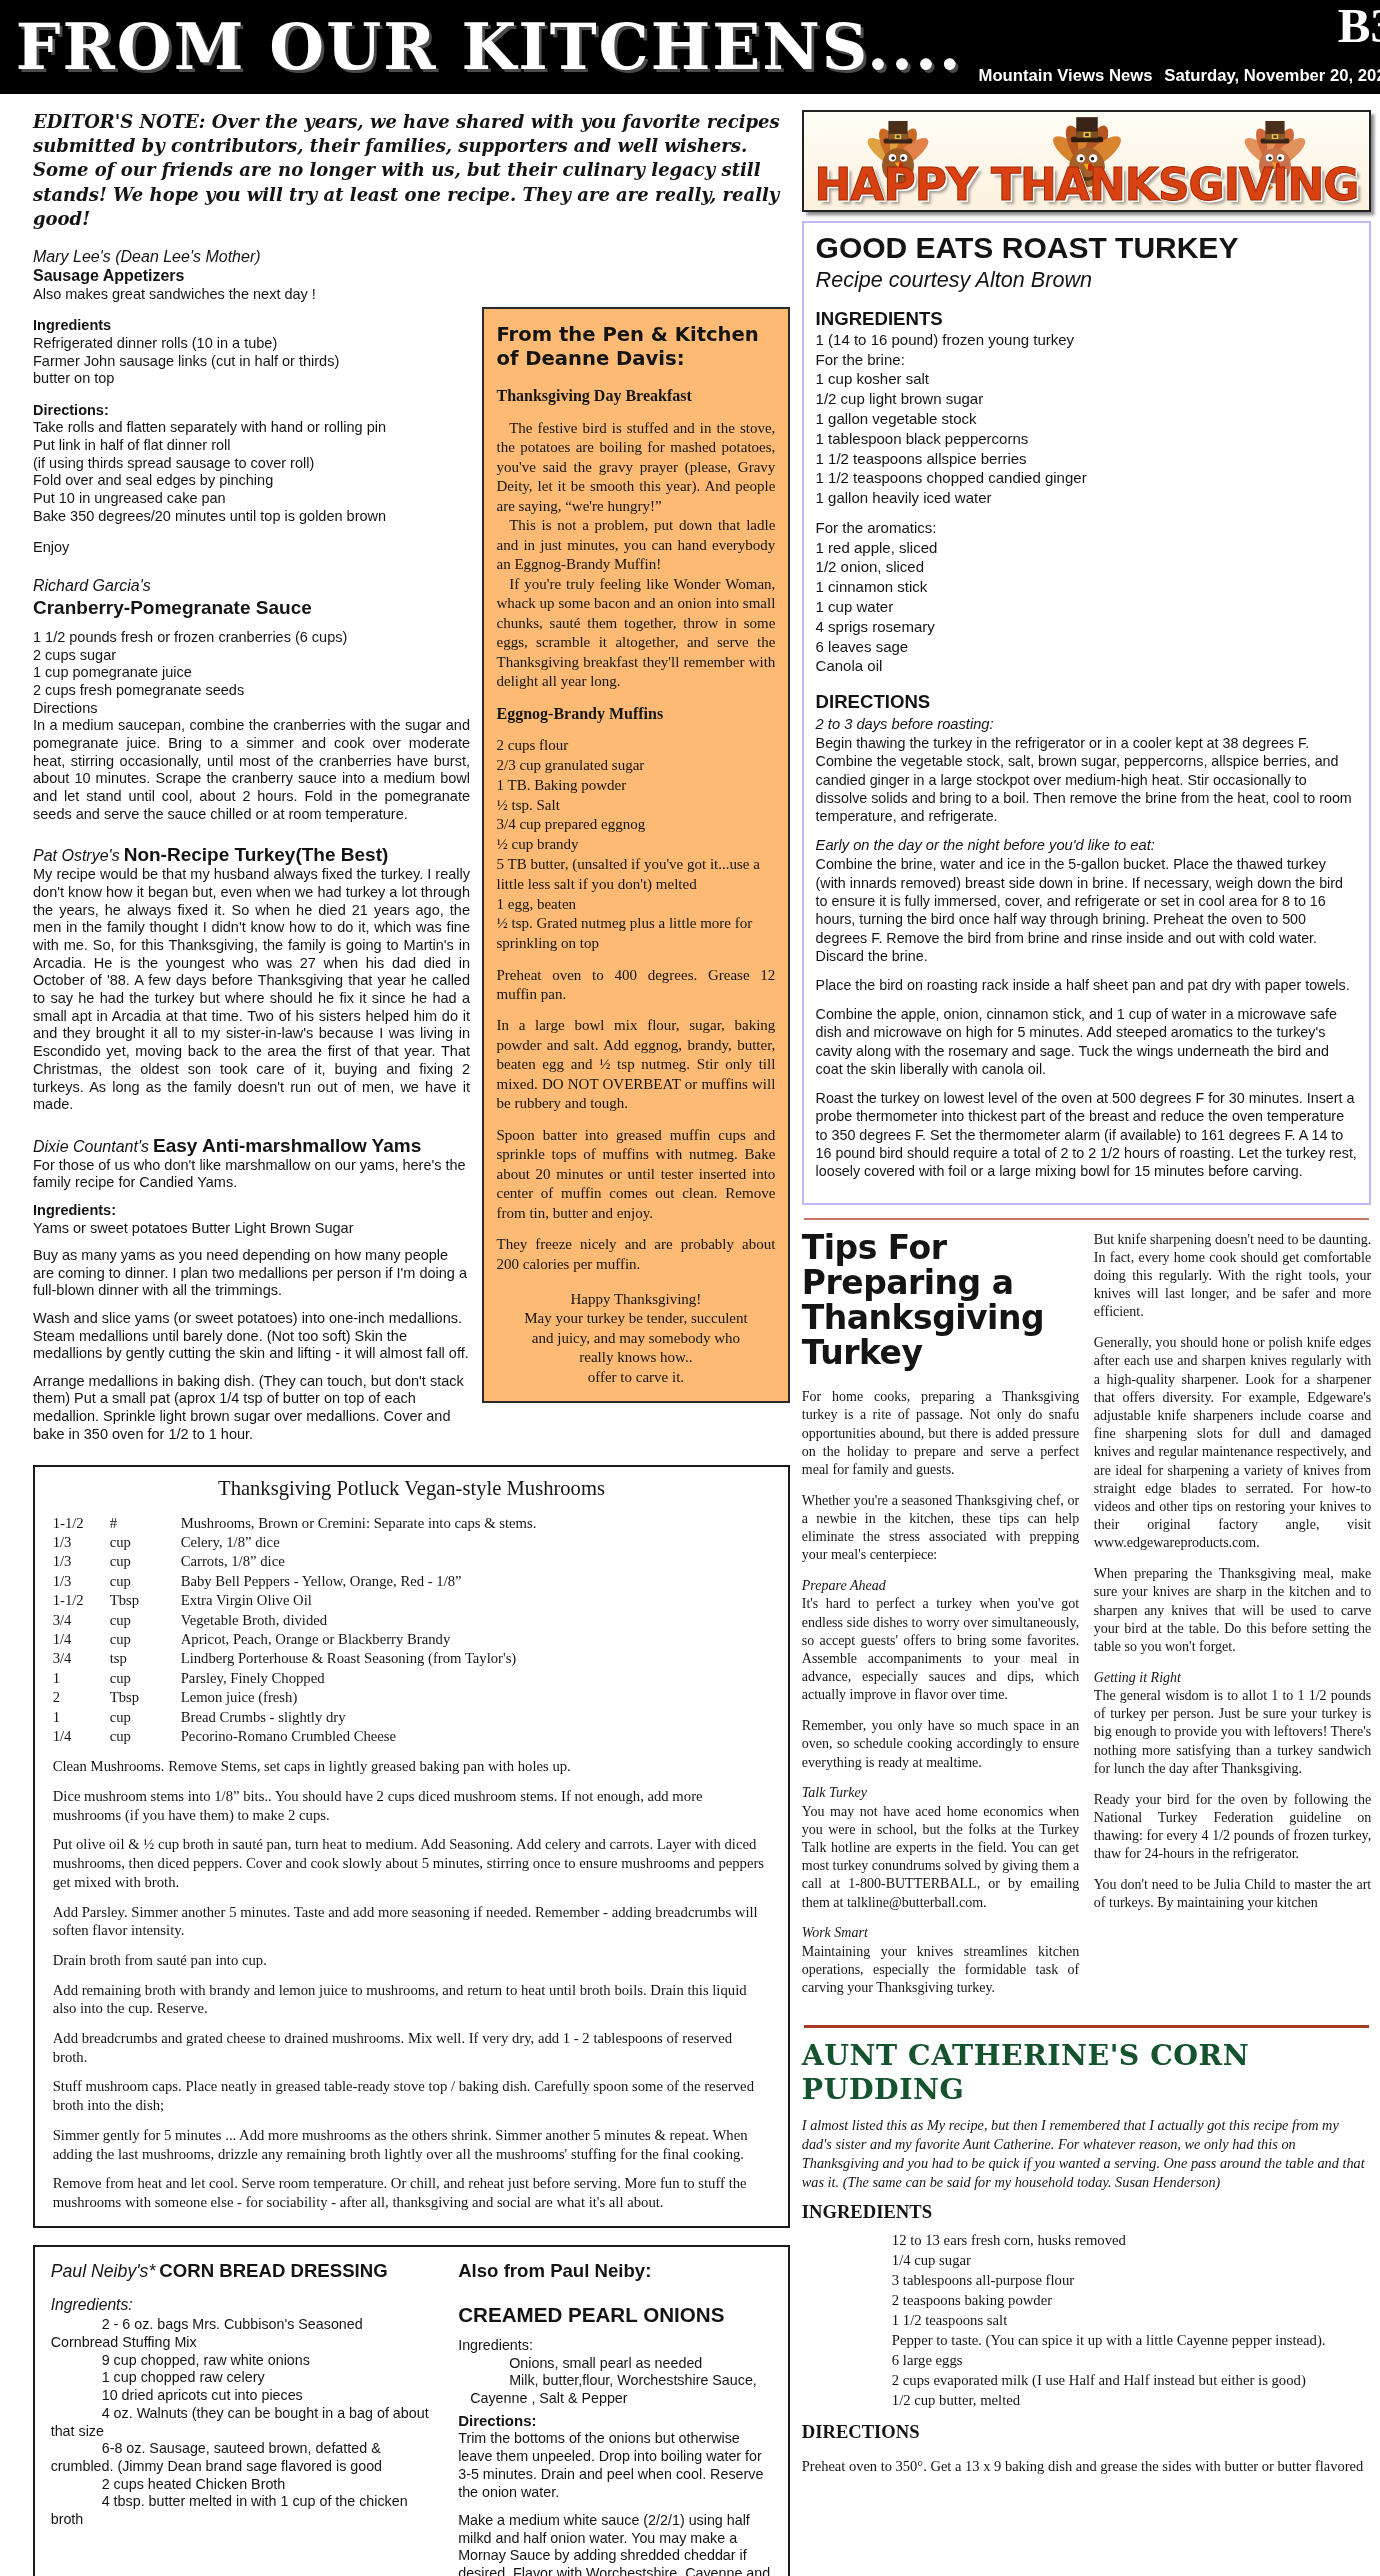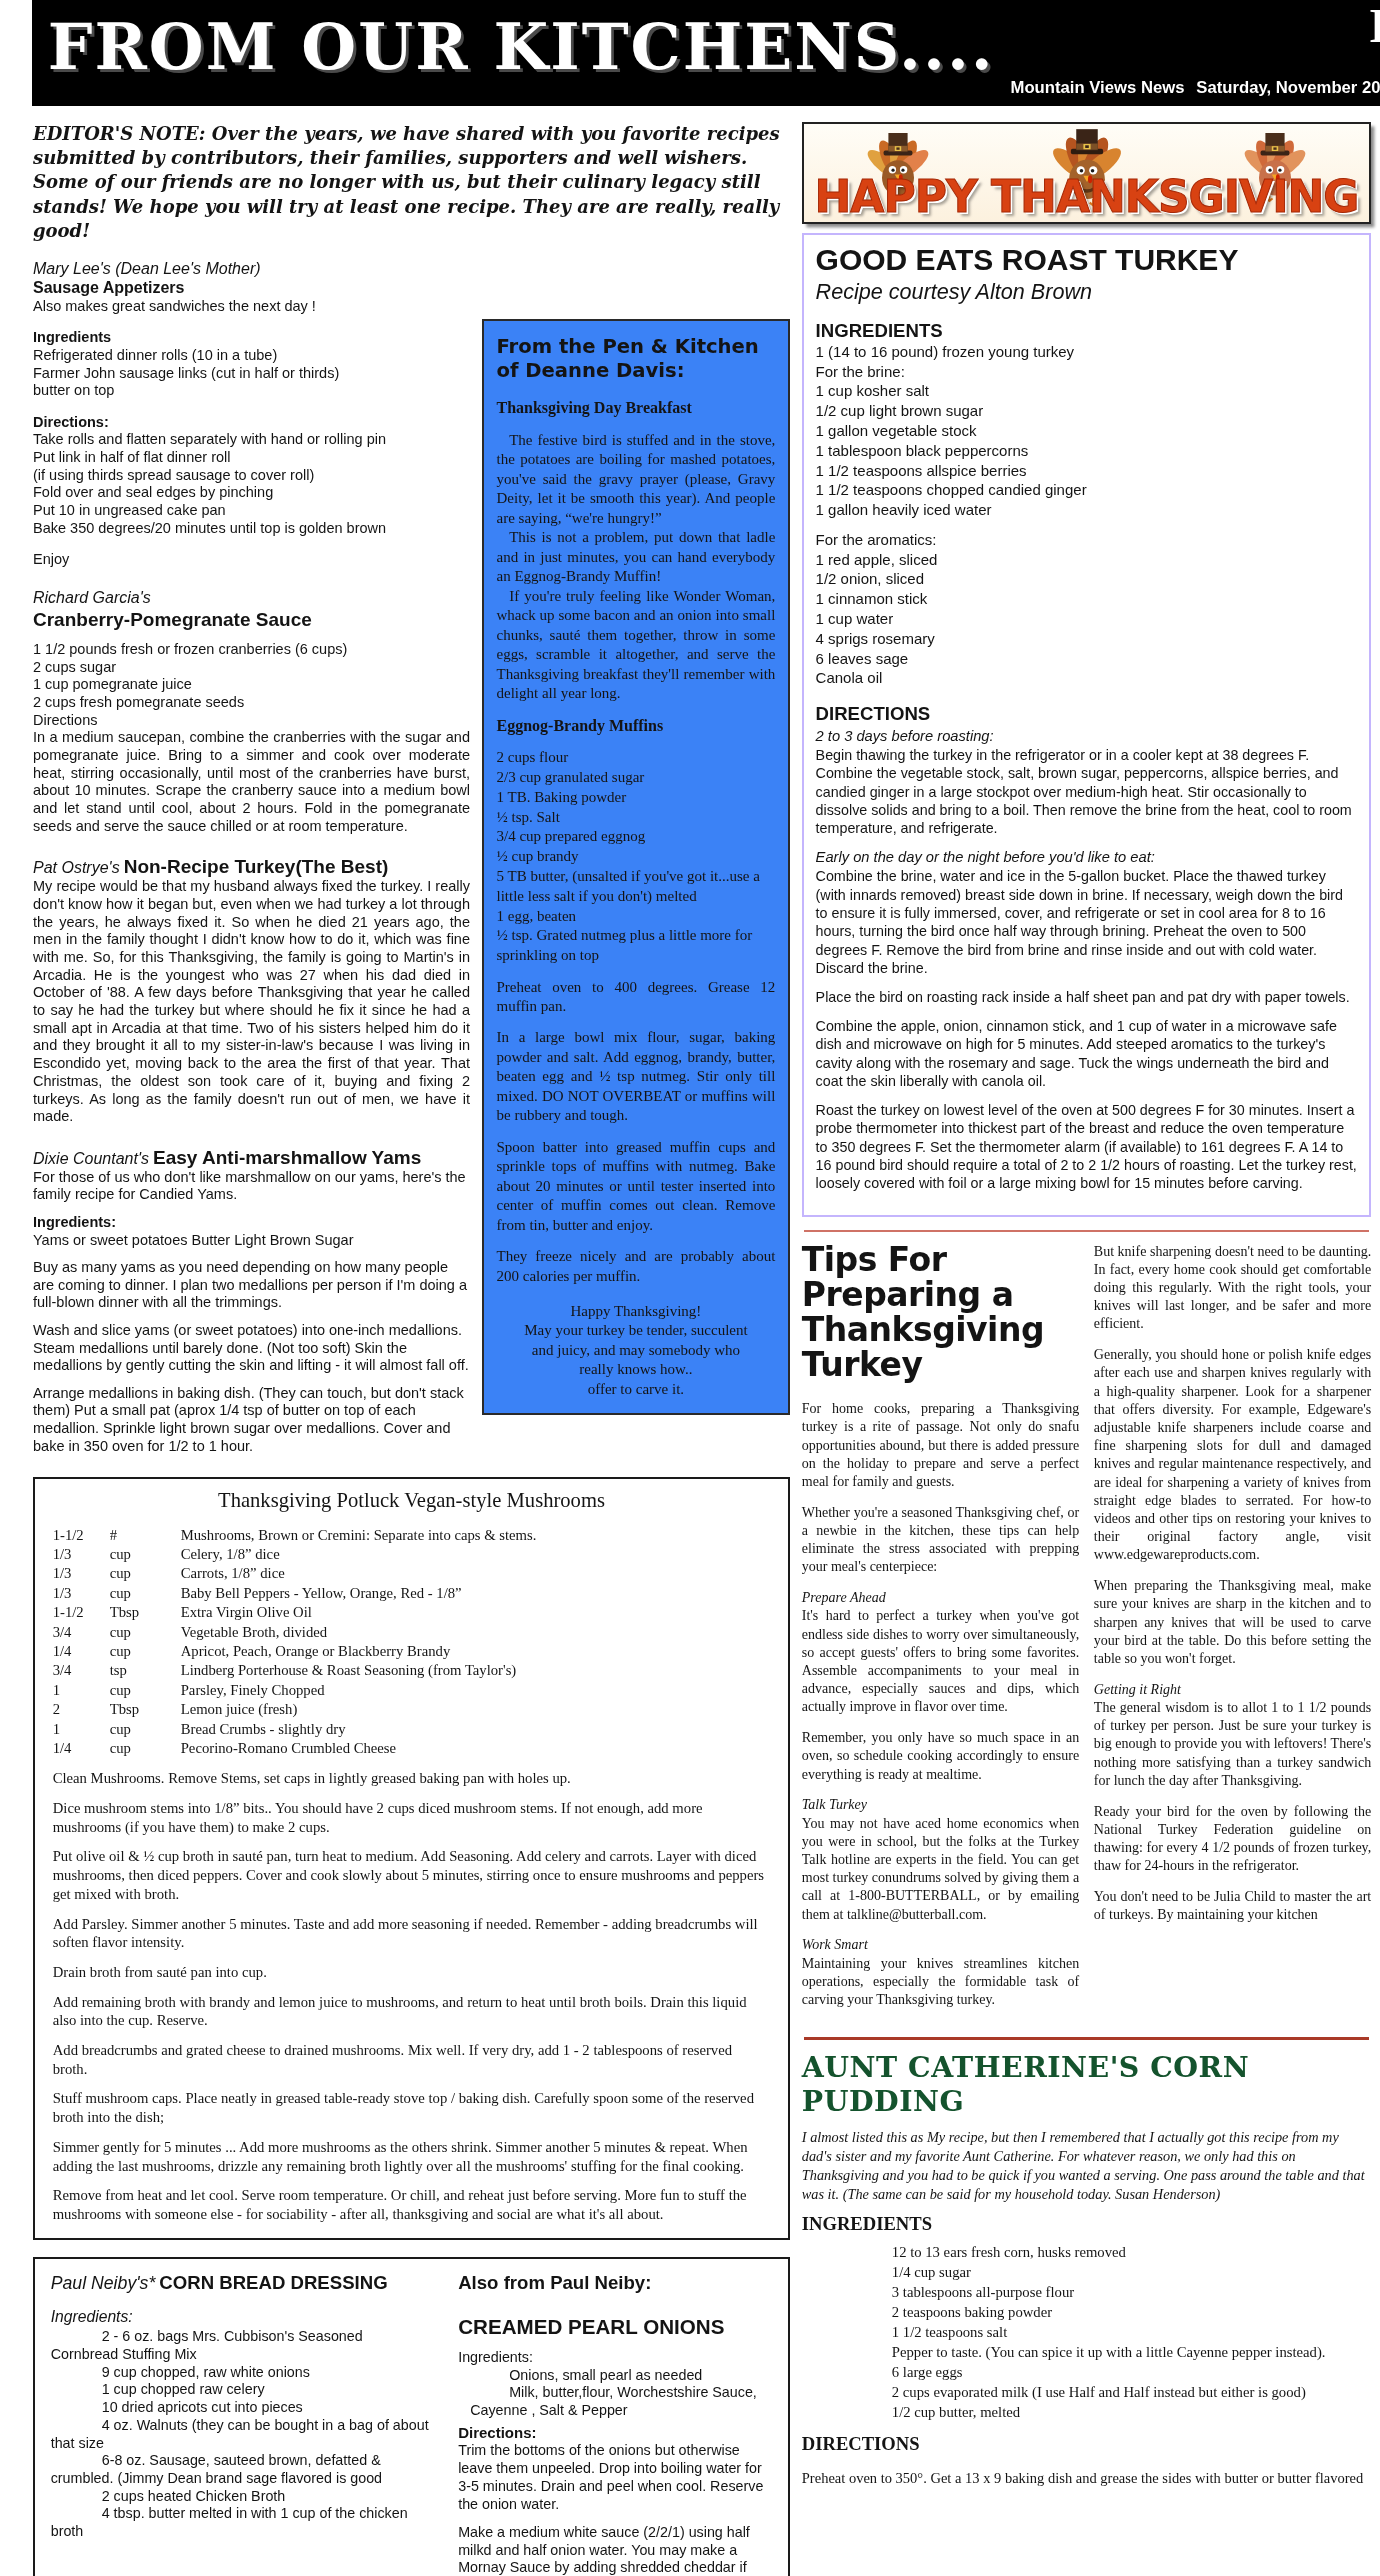--- a/index.html
+++ b/index.html
@@ -1,20 +1,20 @@
 <!DOCTYPE html>
 <html><head>
 <meta charset="utf-8">
 <style>
   html,body{margin:0;padding:0;background:#fff;color:#141414;}
   body{width:1381px;font-family:"Liberation Serif",serif;}
   .page{width:1381px;background:#fff;}
 
   
-  .masthead{background:#000;height:106px;display:flex;justify-content:space-between;align-items:stretch;padding:0 9.8px 0 15.7px;box-sizing:border-box;margin-left:32px;}
+  .masthead{background:#000;height:94px;display:flex;justify-content:space-between;align-items:stretch;padding:0 9.8px 0 15.7px;box-sizing:border-box;}
   .mast-title{font-family:"DejaVu Serif",serif;font-weight:700;font-size:63px;line-height:94px;color:#fff;letter-spacing:2px;white-space:nowrap;text-shadow:2.9px 2.9px 0 #4a4a4a;}
   .mast-right{display:flex;flex-direction:column;align-items:flex-end;justify-content:space-between;padding:3.9px 3.9px 7.8px;}
   .mast-b3{font-family:"Liberation Serif",serif;font-weight:700;font-size:49px;line-height:0.9;color:#fff;}
   .mast-date{font-family:"Liberation Sans",sans-serif;font-weight:700;font-size:16.7px;color:#fff;white-space:nowrap;}
   .mast-date span{margin-left:11.8px;}
 
   
   .content{display:flex;gap:11.8px;padding:15.7px 9.8px 0 33px;box-sizing:border-box;}
   .super-left{width:757px;flex:none;}
   .col-right{flex:1;min-width:0;}
@@ -25,21 +25,21 @@
   .recipes{width:437px;flex:none;font-family:"Liberation Sans",sans-serif;font-size:14.5px;line-height:1.22;}
   .recipes .sec{margin-bottom:19.6px;}
   .byline{font-style:italic;font-size:16px;}
   .rtitle{font-weight:700;font-size:16px;}
   .rtitle-lg{font-weight:700;font-size:19px;}
   .lbl{font-weight:700;margin-top:11.8px;}
   .pat-body,.just{text-align:justify;}
   .recipes p{margin:0 0 9.8px;} .mt10{margin-top:9.8px;} .mt14{margin-top:13.7px;}
 
   
-  .deanne{flex:1;background:#3b82f6;border:2px solid #2a2a2a;padding:13.7px 12.7px;font-family:"Liberation Serif",serif;font-size:15px;line-height:1.3;box-sizing:border-box;}
+  .deanne{flex:1;background:#fdba74;border:2px solid #2a2a2a;padding:13.7px 12.7px;font-family:"Liberation Serif",serif;font-size:15px;line-height:1.3;box-sizing:border-box;}
   .deanne-heading{font-family:"DejaVu Sans",sans-serif;font-weight:700;font-size:19.6px;line-height:1.22;margin-bottom:15.7px;}
   .deanne-sub{font-weight:700;font-size:16px;margin:11.8px 0;}
   .deanne p{margin:0;text-indent:12.7px;text-align:justify;}
   .deanne .ing-list div{line-height:1.32;}
   .deanne .blk{margin-bottom:11.8px;}
   .deanne-closing{text-align:center;margin-top:15.7px;}
 
   
   .banner{position:relative;height:98px;border:2px solid #222;box-shadow:3.9px 3.9px 2.9px rgba(0,0,0,0.45);margin-bottom:9.8px;background:linear-gradient(#fffdf7,#fcf1de);overflow:hidden;}
   .turkeys{position:absolute;top:1px;left:0;width:100%;display:flex;justify-content:space-around;}

